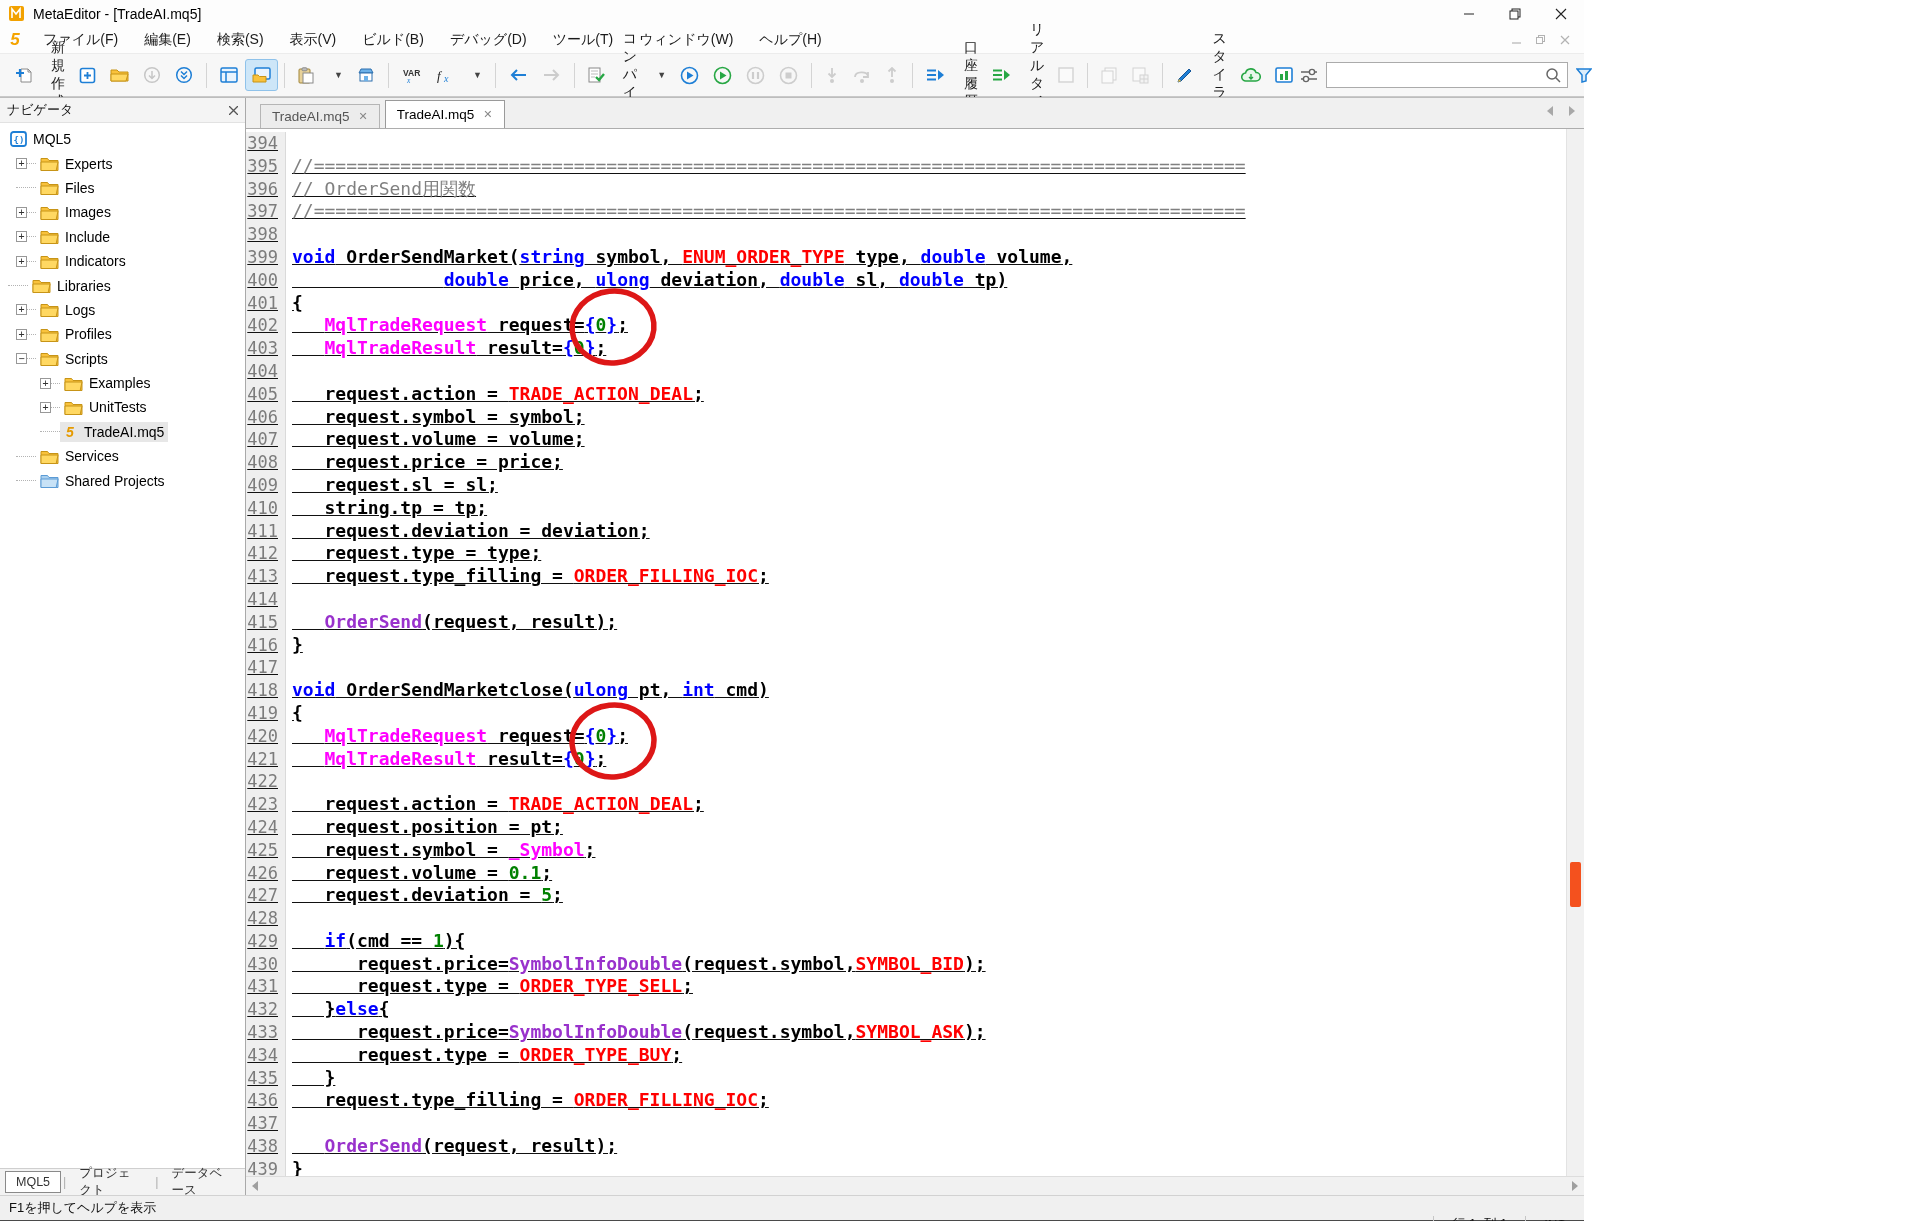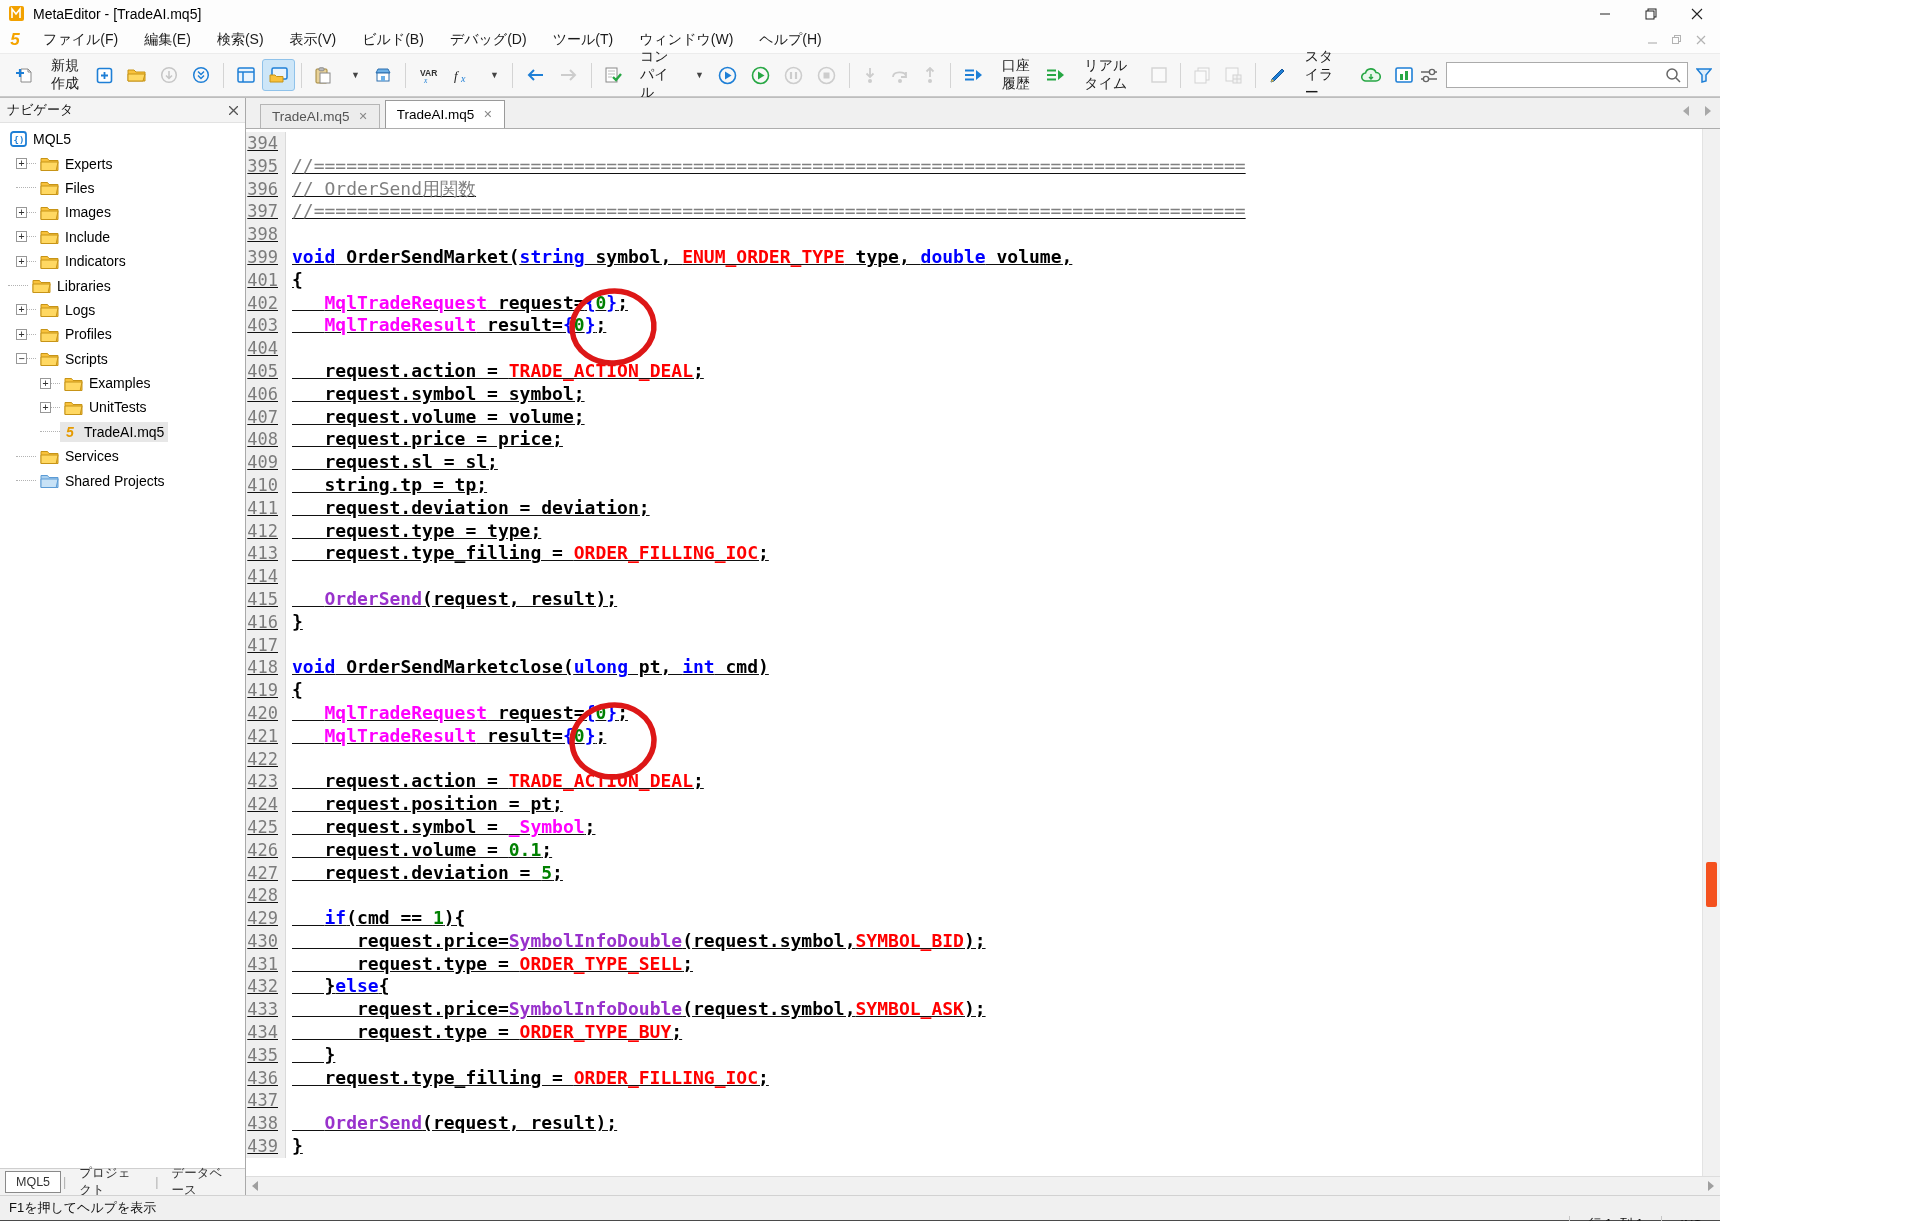--- a/index.html
+++ b/index.html
@@ -1,17 +1,17 @@
 <!DOCTYPE html>
 <html style="--c-plain: #000000; --c-kw: #0000ff; --c-type: #ff00ff; --c-const: #ff0000; --c-num: #008000; --c-fn: #9932cc; --c-comment: #808080;"><head>
 <meta charset="utf-8">
 <style>
   html,body{margin:0;padding:0;overflow:hidden;}
   body{width:1920px;height:1221px;background:#fff;font-family:"Liberation Sans","DejaVu Sans",sans-serif;color:#111;position:relative;}
-  #app{width:1720px;height:1221px;display:flex;flex-direction:column;border-bottom:1px solid #4a4a4a;box-sizing:border-box;}
+  #app{width:1584px;height:1221px;display:flex;flex-direction:column;border-bottom:1px solid #4a4a4a;box-sizing:border-box;}
 
   
   .titlebar{height:27px;background:#fdfdfd;display:flex;align-items:center;padding-left:8px;flex:none;}
   .app-icon{width:17px;height:17px;margin-right:8px;display:inline-block;}
   .title{font-size:14px;color:#000;}
   .wincontrols{margin-left:auto;display:flex;height:100%;}
   .winbtn{width:46px;display:flex;align-items:center;justify-content:center;color:#222;}
 
   
   .menubar{height:26px;background:#fdfdfd;display:flex;align-items:center;font-size:14px;flex:none;border-bottom:1px solid #ececec;}
@@ -648,20 +648,21 @@
           </div>
         </div>
       <div class="codewrap">
         <div class="code-area" id="code">
             <div class="line"><span class="ln">394</span><span class="cd"></span></div>
             <div class="line"><span class="ln">395</span><span class="cd"><span class="tok-m">//======================================================================================</span></span></div>
             <div class="line"><span class="ln">396</span><span class="cd"><span class="tok-m">// OrderSend用関数</span></span></div>
             <div class="line"><span class="ln">397</span><span class="cd"><span class="tok-m">//======================================================================================</span></span></div>
             <div class="line"><span class="ln">398</span><span class="cd"></span></div>
             <div class="line"><span class="ln">399</span><span class="cd"><span class="tok-k">void</span><span class="tok-p"> OrderSendMarket(</span><span class="tok-k">string</span><span class="tok-p"> symbol, </span><span class="tok-c">ENUM_ORDER_TYPE</span><span class="tok-p"> type, </span><span class="tok-k">double</span><span class="tok-p"> volume,</span></span></div>
+            <div class="line"><span class="ln">400</span><span class="cd"><span class="tok-p">              </span><span class="tok-k">double</span><span class="tok-p"> price, </span><span class="tok-k">ulong</span><span class="tok-p"> deviation, </span><span class="tok-k">double</span><span class="tok-p"> sl, </span><span class="tok-k">double</span><span class="tok-p"> tp)</span></span></div>
             <div class="line"><span class="ln">401</span><span class="cd"><span class="tok-p">{</span></span></div>
             <div class="line"><span class="ln">402</span><span class="cd"><span class="tok-p">   </span><span class="tok-t">MqlTradeRequest</span><span class="tok-p"> request=</span><span class="tok-k">{</span><span class="tok-n">0</span><span class="tok-k">}</span><span class="tok-p">;</span></span></div>
             <div class="line"><span class="ln">403</span><span class="cd"><span class="tok-p">   </span><span class="tok-t">MqlTradeResult</span><span class="tok-p"> result=</span><span class="tok-k">{</span><span class="tok-n">0</span><span class="tok-k">}</span><span class="tok-p">;</span></span></div>
             <div class="line"><span class="ln">404</span><span class="cd"></span></div>
             <div class="line"><span class="ln">405</span><span class="cd"><span class="tok-p">   request.action = </span><span class="tok-c">TRADE_ACTION_DEAL</span><span class="tok-p">;</span></span></div>
             <div class="line"><span class="ln">406</span><span class="cd"><span class="tok-p">   request.symbol = symbol;</span></span></div>
             <div class="line"><span class="ln">407</span><span class="cd"><span class="tok-p">   request.volume = volume;</span></span></div>
             <div class="line"><span class="ln">408</span><span class="cd"><span class="tok-p">   request.price = price;</span></span></div>
             <div class="line"><span class="ln">409</span><span class="cd"><span class="tok-p">   request.sl = sl;</span></span></div>
             <div class="line"><span class="ln">410</span><span class="cd"><span class="tok-p">   string.tp = tp;</span></span></div>

